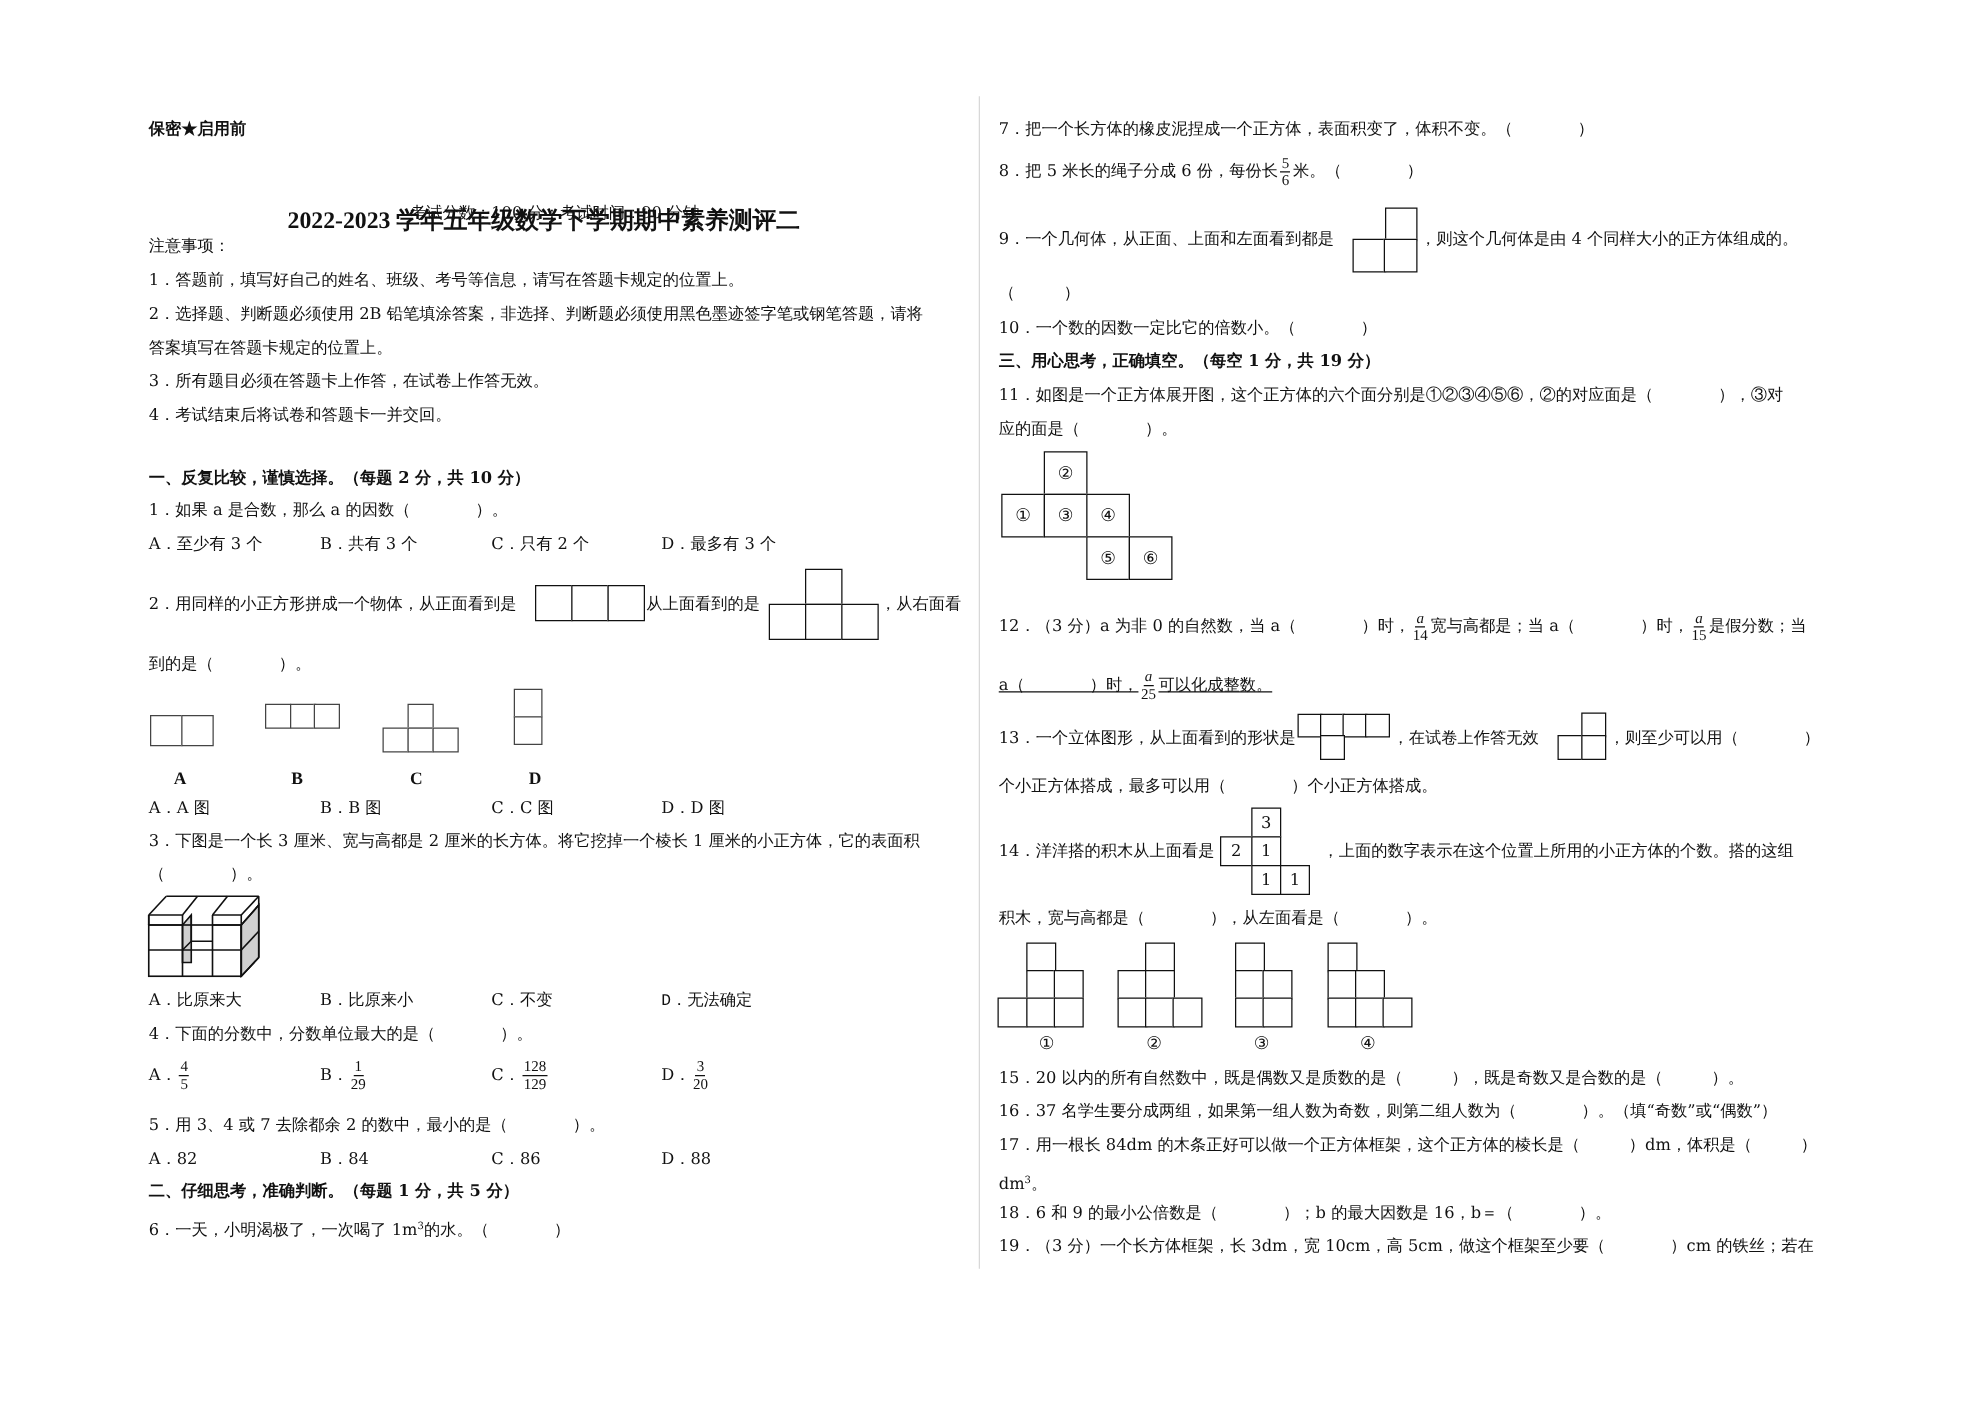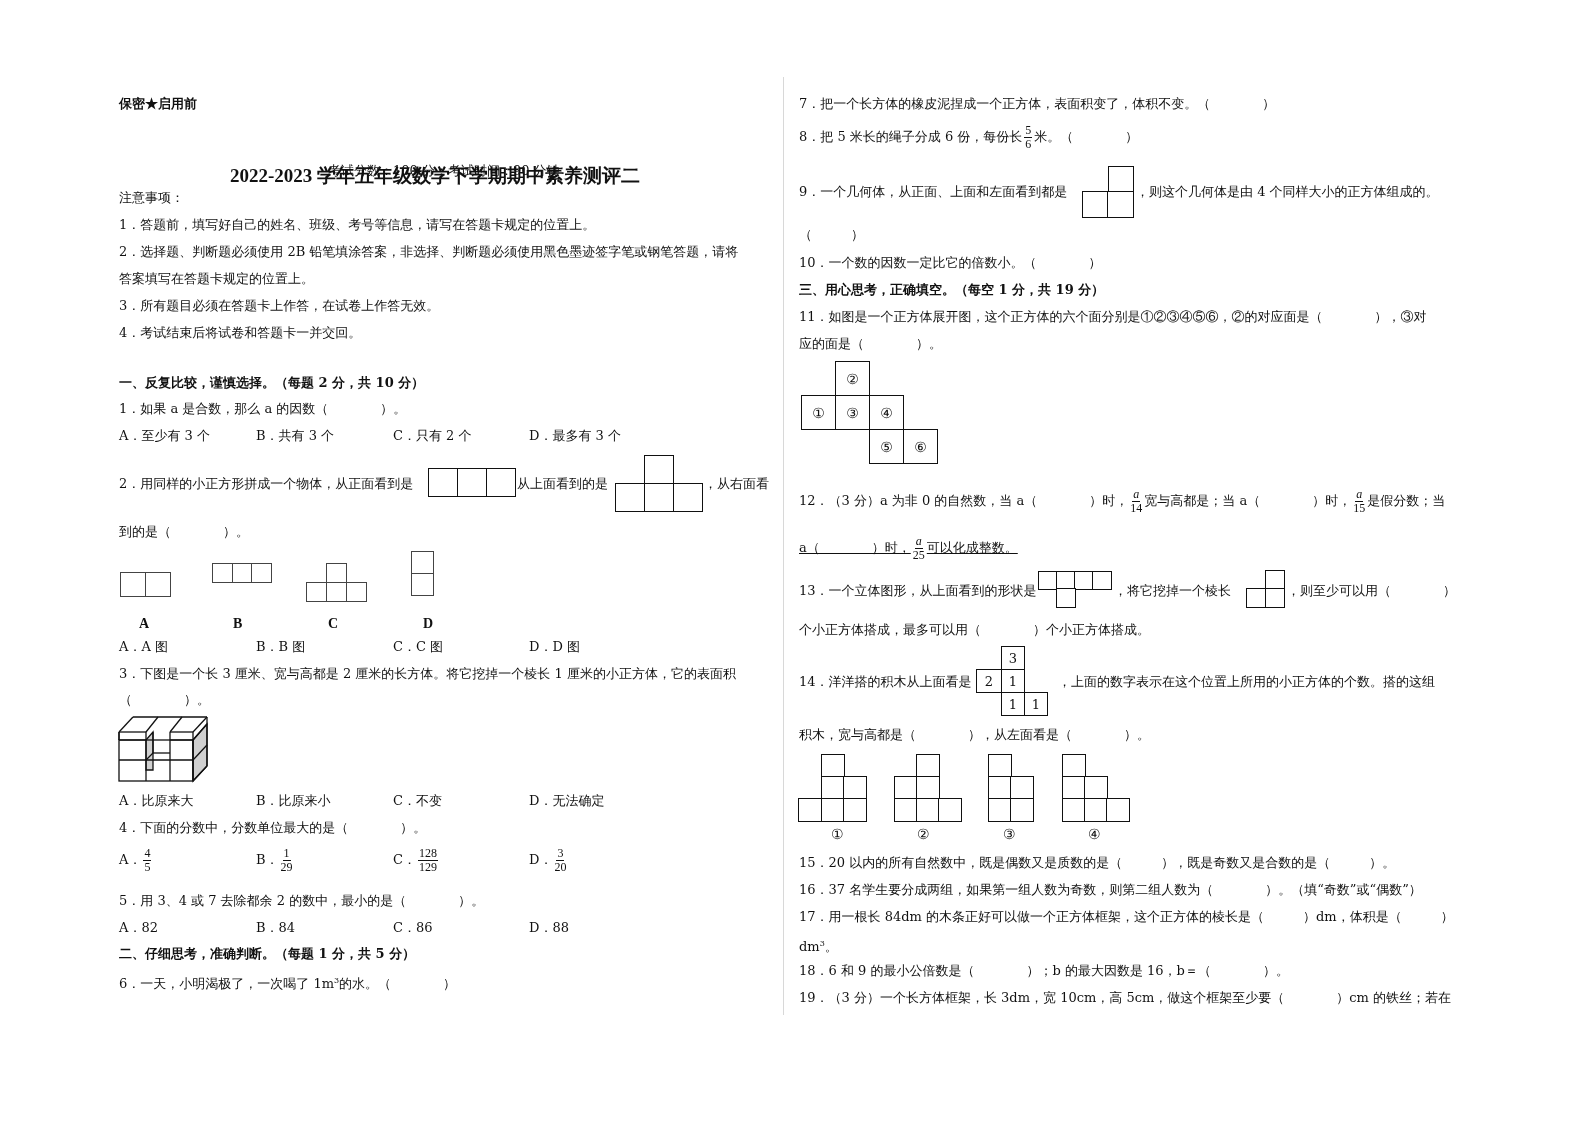--- a/index.html
+++ b/index.html
@@ -120,21 +120,21 @@
     <line x1="37" y1="39" x2="54" y2="39"></line>
     <line x1="30" y1="46" x2="37" y2="39"></line>
     <line x1="77" y1="26" x2="91" y2="10"></line>
     <line x1="77" y1="46" x2="91" y2="31"></line>
     <line x1="77" y1="67" x2="91" y2="52"></line>
   </g>
 </svg>
 <div class="abs t" style="left:119px;top:793px;">A．比原来大</div>
 <div class="abs t" style="left:256px;top:793px;">B．比原来小</div>
 <div class="abs t" style="left:393px;top:793px;">C．不变</div>
-<div class="abs t" style="left:529px;top:793px;">D．无法确定</div>
+<div class="abs t" style="left:529px;top:793px;font-family:Liberation Mono, monospace;">D．无法确定</div>
 
 <div class="abs t" style="left:119px;top:820px;">4．下面的分数中，分数单位最大的是（　　　　）。</div>
 <div class="abs t" style="left:119px;top:847px;">
   <span>A．</span><span class="frac">
       <span class="num">4</span>
       <span>5</span>
     </span>
 </div>
 <div class="abs t" style="left:256px;top:847px;">
   <span>B．</span><span class="frac">
@@ -222,21 +222,21 @@
 </div>
 
 <div class="abs t" style="left:799px;top:583px;">13．一个立体图形，从上面看到的形状是</div>
 <div class="grid" style="left:1038px;top:571px;">
   <div class="cell" style="left:0;top:0;width:20px;height:19px;"></div>
   <div class="cell" style="left:18px;top:0;width:20px;height:19px;"></div>
   <div class="cell" style="left:36px;top:0;width:20px;height:19px;"></div>
   <div class="cell" style="left:54px;top:0;width:20px;height:19px;"></div>
   <div class="cell" style="left:18px;top:17px;width:20px;height:20px;"></div>
 </div>
-<div class="abs t" style="left:1114px;top:583px;">，将它挖掉一个棱长</div>
+<div class="abs t" style="left:1114px;top:583px;">，在试卷上作答无效</div>
 <div class="grid" style="left:1246px;top:570px;">
   <div class="cell" style="left:19px;top:0;width:20px;height:20px;"></div>
   <div class="cell" style="left:0;top:18px;width:20px;height:20px;"></div>
   <div class="cell" style="left:19px;top:18px;width:20px;height:20px;"></div>
 </div>
 <div class="abs t" style="left:1287px;top:583px;">，则至少可以用（　　　　）</div>
 <div class="abs t" style="left:799px;top:622px;">个小正方体搭成，最多可以用（　　　　）个小正方体搭成。</div>
 
 <div class="abs t" style="left:799px;top:674px;">14．洋洋搭的积木从上面看是</div>
 <div class="grid" style="left:976px;top:646px;">

